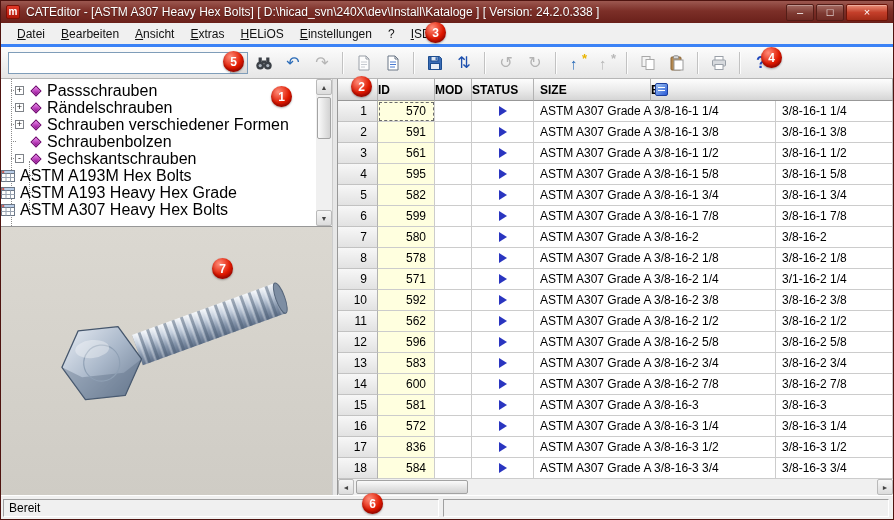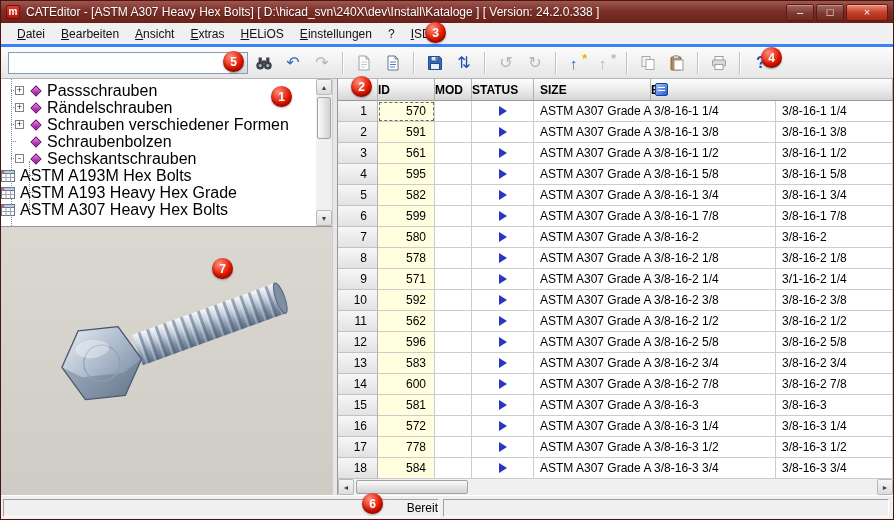--- a/index.html
+++ b/index.html
@@ -110,21 +110,21 @@
   
   .hscrollbar { position:absolute; left:337px; top:478px; right:0; height:16px; background:#f0f0f0; display:flex; }
   .hscrollbar .sb-btn { flex:0 0 auto; }
   .htrack { position:relative; flex:1; }
   .hthumb { position:absolute; left:2px; top:1px; width:112px; height:14px;
     background:linear-gradient(180deg,#fafafa,#d2d2d2); border:1px solid #a3a3a3; border-radius:2px; }
 
   
   .statusbar { position:absolute; left:0; top:494px; right:0; height:24px; background:#f0f0f0; border-top:1px solid #fff; }
   .status-cell { position:absolute; top:3px; height:18px; border:1px solid; border-color:#a0a0a0 #ffffff #ffffff #a0a0a0;
-    font-size:12px; line-height:16px; padding-left:5px; color:#000;text-align:right; }
+    font-size:12px; line-height:16px; padding-left:5px; color:#000; }
   .status-main { left:2px; width:436px; }
   .status-extra { left:442px; right:4px; }
 
   
   .callout { position:absolute; width:21px; height:21px; border-radius:50%;
     background:radial-gradient(circle at 35% 28%, #ff8d7a, #e01900 55%, #9c0500 95%);
     color:#fff; font-weight:bold; font-size:12px; display:flex; align-items:center; justify-content:center;
     box-shadow:inset 0 -2px 3px rgba(110,0,0,.55), 0 1px 2px rgba(0,0,0,.35); z-index:60; }
 </style>
 </head>
@@ -564,21 +564,21 @@
           <div class="td mod w-mod"></div>
           <div class="td status w-status">
             <span class="tri"></span>
           </div>
           <div class="td bz w-bz">ASTM A307 Grade A 3/8-16-3 1/4</div>
           <div class="td size w-size">3/8-16-3 1/4</div>
         </div>
 
         <div class="tr">
           <div class="td rownum w-rownum">17</div>
-          <div class="td id w-id">778</div>
+          <div class="td id w-id">836</div>
           <div class="td mod w-mod"></div>
           <div class="td status w-status">
             <span class="tri"></span>
           </div>
           <div class="td bz w-bz">ASTM A307 Grade A 3/8-16-3 1/2</div>
           <div class="td size w-size">3/8-16-3 1/2</div>
         </div>
 
         <div class="tr">
           <div class="td rownum w-rownum">18</div>

